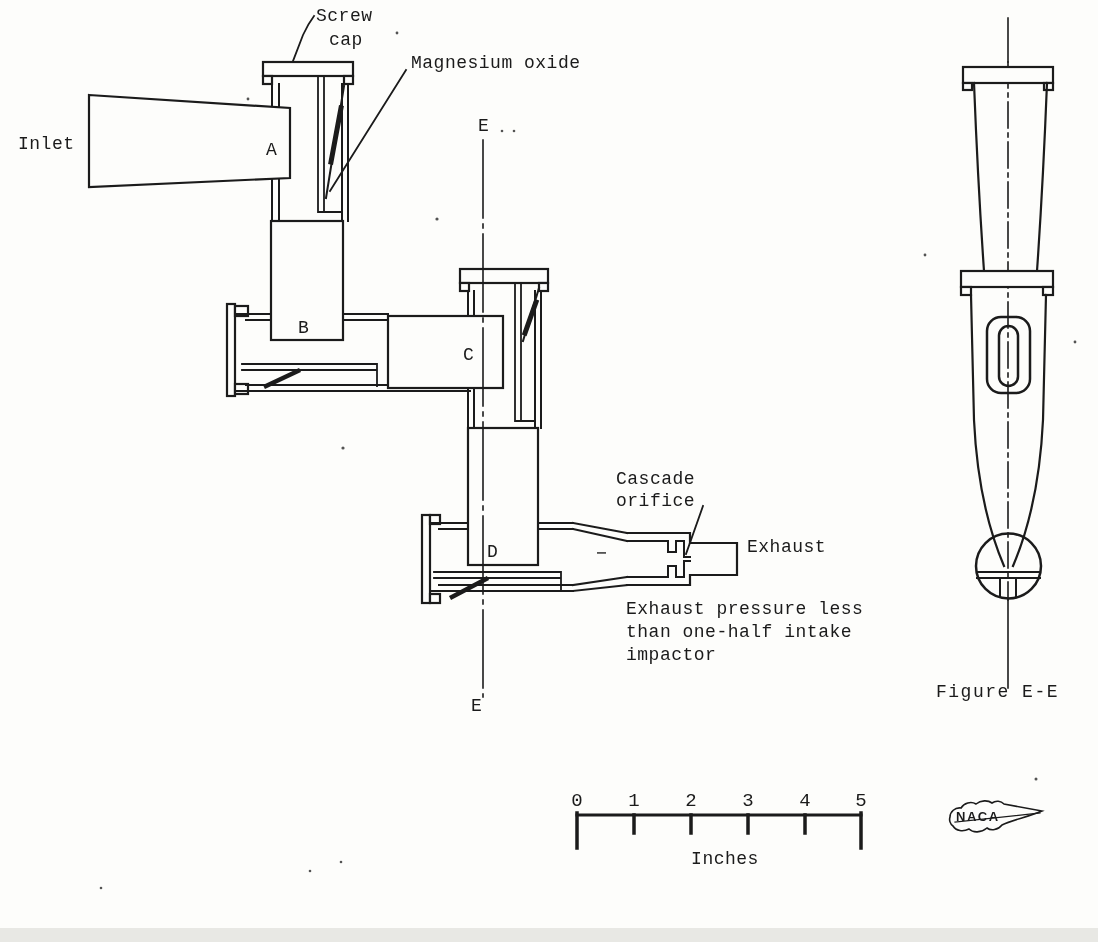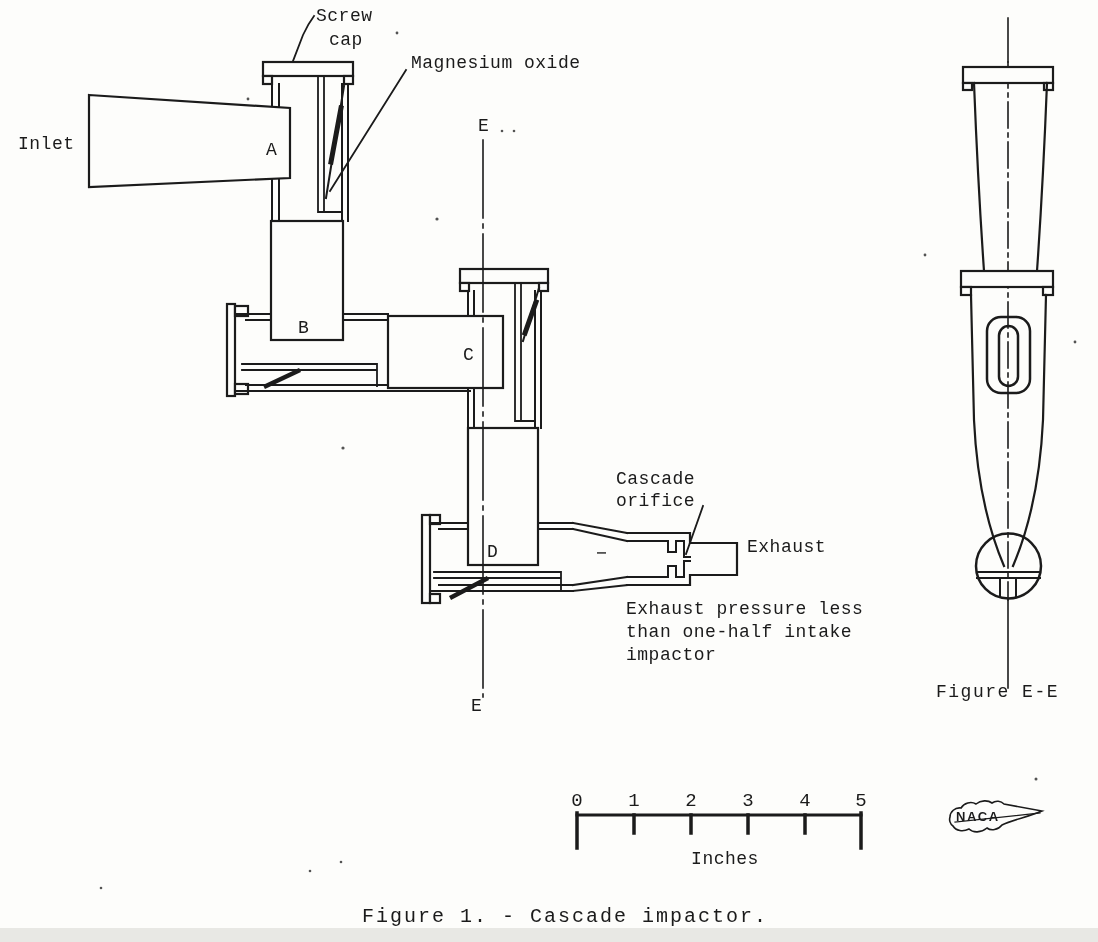--- a/index.html
+++ b/index.html
@@ -184,15 +184,14 @@
   <div class="tick" style="left:622px;top:790px">1</div>
   <div class="tick" style="left:679px;top:790px">2</div>
   <div class="tick" style="left:736px;top:790px">3</div>
   <div class="tick" style="left:793px;top:790px">4</div>
   <div class="tick" style="left:849px;top:790px">5</div>
 
   <div class="lbl" style="left:675px;top:848px;width:100px;text-align:center">Inches</div>
 
   <div class="naca-text" style="left:956px;top:809px">NACA</div>
 
-  <div class="lbl caption" style="left:362px;top:906px">Figure 1. - Cascade impactor.</div>
 
 </div>
 
 </body></html>

